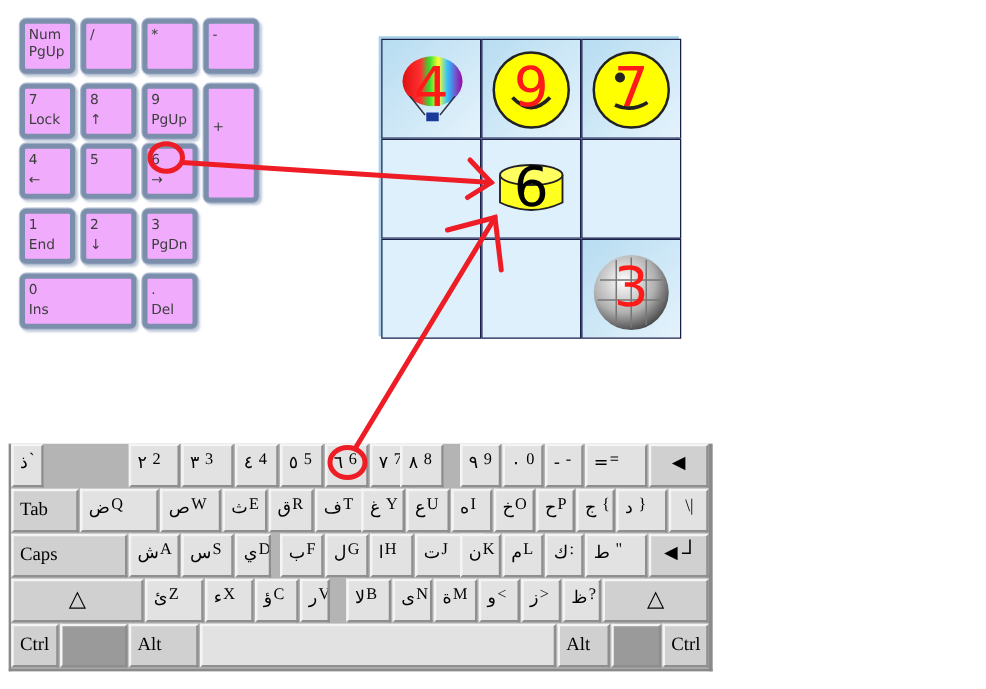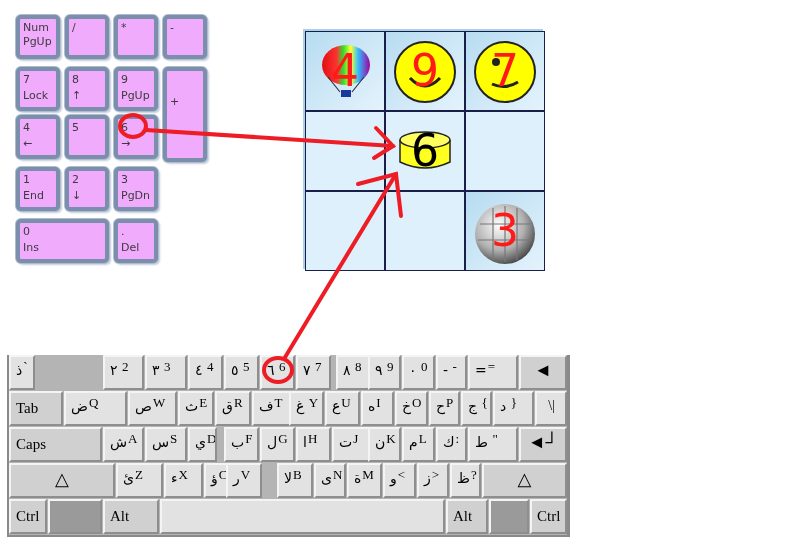--- a/index.html
+++ b/index.html
@@ -196,21 +196,21 @@
 
 <div class="kbd">
 
   <div class="k" style="left:0;top:0;width:26px"><span class="ar">ذ</span><span class="lat">`</span></div>
   <div class="k" style="left:94px;top:0;width:41px"><span class="ar">٢</span> <span class="lat">2</span></div>
   <div class="k" style="left:136px;top:0;width:42px"><span class="ar">٣</span> <span class="lat">3</span></div>
   <div class="k" style="left:179px;top:0;width:35px"><span class="ar">٤</span> <span class="lat">4</span></div>
   <div class="k" style="left:215px;top:0;width:35px"><span class="ar">٥</span> <span class="lat">5</span></div>
   <div class="k" style="left:251px;top:0;width:35px"><span class="ar">٦</span> <span class="lat">6</span></div>
   <div class="k" style="left:287px;top:0;width:35px"><span class="ar">٧</span> <span class="lat">7</span></div>
-  <div class="k" style="left:327px;top:0;width:35px"><span class="ar">٨</span> <span class="lat">8</span></div>
+  <div class="k" style="left:311px;top:0;width:35px"><span class="ar">٨</span> <span class="lat">8</span></div>
   <div class="k" style="left:359px;top:0;width:33px"><span class="ar">٩</span> <span class="lat">9</span></div>
   <div class="k" style="left:393px;top:0;width:33px"><span class="ar">٠</span> <span class="lat">0</span></div>
   <div class="k" style="left:427px;top:0;width:31px"><span class="ar">-</span> <span class="lat">-</span></div>
   <div class="k" style="left:459px;top:0;width:50px"><span class="ar">=</span><span class="lat">=</span></div>
   <div class="k mod center" style="left:510px;top:0;width:48px"><span>◄</span></div>
 
   <div class="k" style="left:55px;top:36px;width:63px"><span class="ar">ض</span><span class="lat">Q</span></div>
   <div class="k mod label" style="left:0;top:36px;width:54px"><span>Tab</span></div>
   <div class="k" style="left:119px;top:36px;width:49px"><span class="ar">ص</span><span class="lat">W</span></div>
   <div class="k" style="left:169px;top:36px;width:36px"><span class="ar">ث</span><span class="lat">E</span></div>
@@ -236,21 +236,21 @@
   <div class="k" style="left:359px;top:72px;width:33px"><span class="ar">ن</span><span class="lat">K</span></div>
   <div class="k" style="left:393px;top:72px;width:33px"><span class="ar">م</span><span class="lat">L</span></div>
   <div class="k" style="left:427px;top:72px;width:31px"><span class="ar">ك</span><span class="lat">:</span></div>
   <div class="k" style="left:459px;top:72px;width:50px"><span class="ar">ط</span> <span class="lat">"</span></div>
   <div class="k mod center" style="left:510px;top:72px;width:48px"><span>◄┘</span></div>
 
   <div class="k mod center" style="left:0;top:108px;width:106px"><span>△</span></div>
   <div class="k" style="left:107px;top:108px;width:47px"><span class="ar">ئ</span><span class="lat">Z</span></div>
   <div class="k" style="left:155px;top:108px;width:39px"><span class="ar">ء</span><span class="lat">X</span></div>
   <div class="k" style="left:195px;top:108px;width:35px"><span class="ar">ؤ</span><span class="lat">C</span></div>
-  <div class="k" style="left:217px;top:108px;width:36px"><span class="ar">ر</span><span class="lat">V</span></div>
+  <div class="k" style="left:231px;top:108px;width:24px"><span class="ar">ر</span><span class="lat">V</span></div>
   <div class="k" style="left:268px;top:108px;width:36px"><span class="ar">لا</span><span class="lat">B</span></div>
   <div class="k" style="left:305px;top:108px;width:32px"><span class="ar">ى</span><span class="lat">N</span></div>
   <div class="k" style="left:338px;top:108px;width:35px"><span class="ar">ة</span><span class="lat">M</span></div>
   <div class="k" style="left:374px;top:108px;width:33px"><span class="ar">و</span><span class="lat">&lt;</span></div>
   <div class="k" style="left:408px;top:108px;width:32px"><span class="ar">ز</span><span class="lat">&gt;</span></div>
   <div class="k" style="left:441px;top:108px;width:31px"><span class="ar">ظ</span><span class="lat">?</span></div>
   <div class="k mod center" style="left:473px;top:108px;width:85px"><span>△</span></div>
 
   <div class="k mod label" style="left:0;top:144px;width:38px"><span>Ctrl</span></div>
   <div class="k dark" style="left:39px;top:144px;width:54px"></div>

